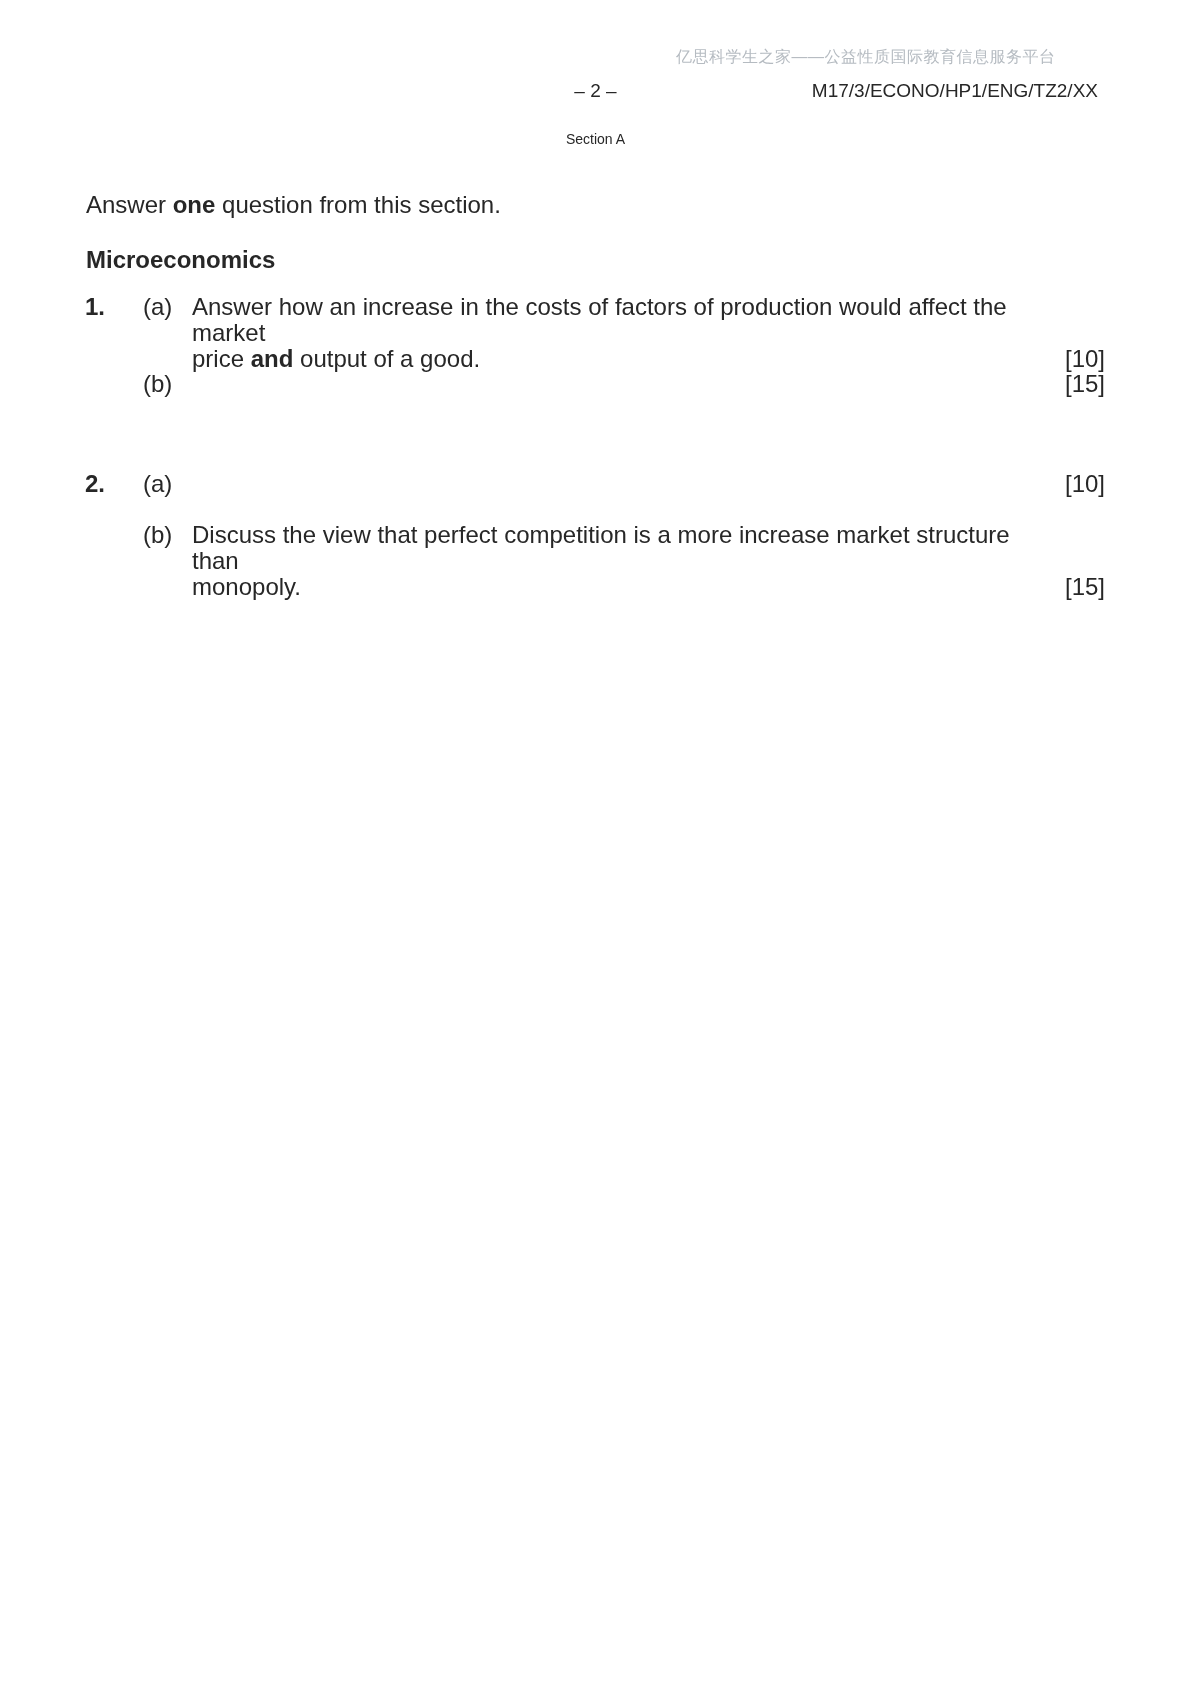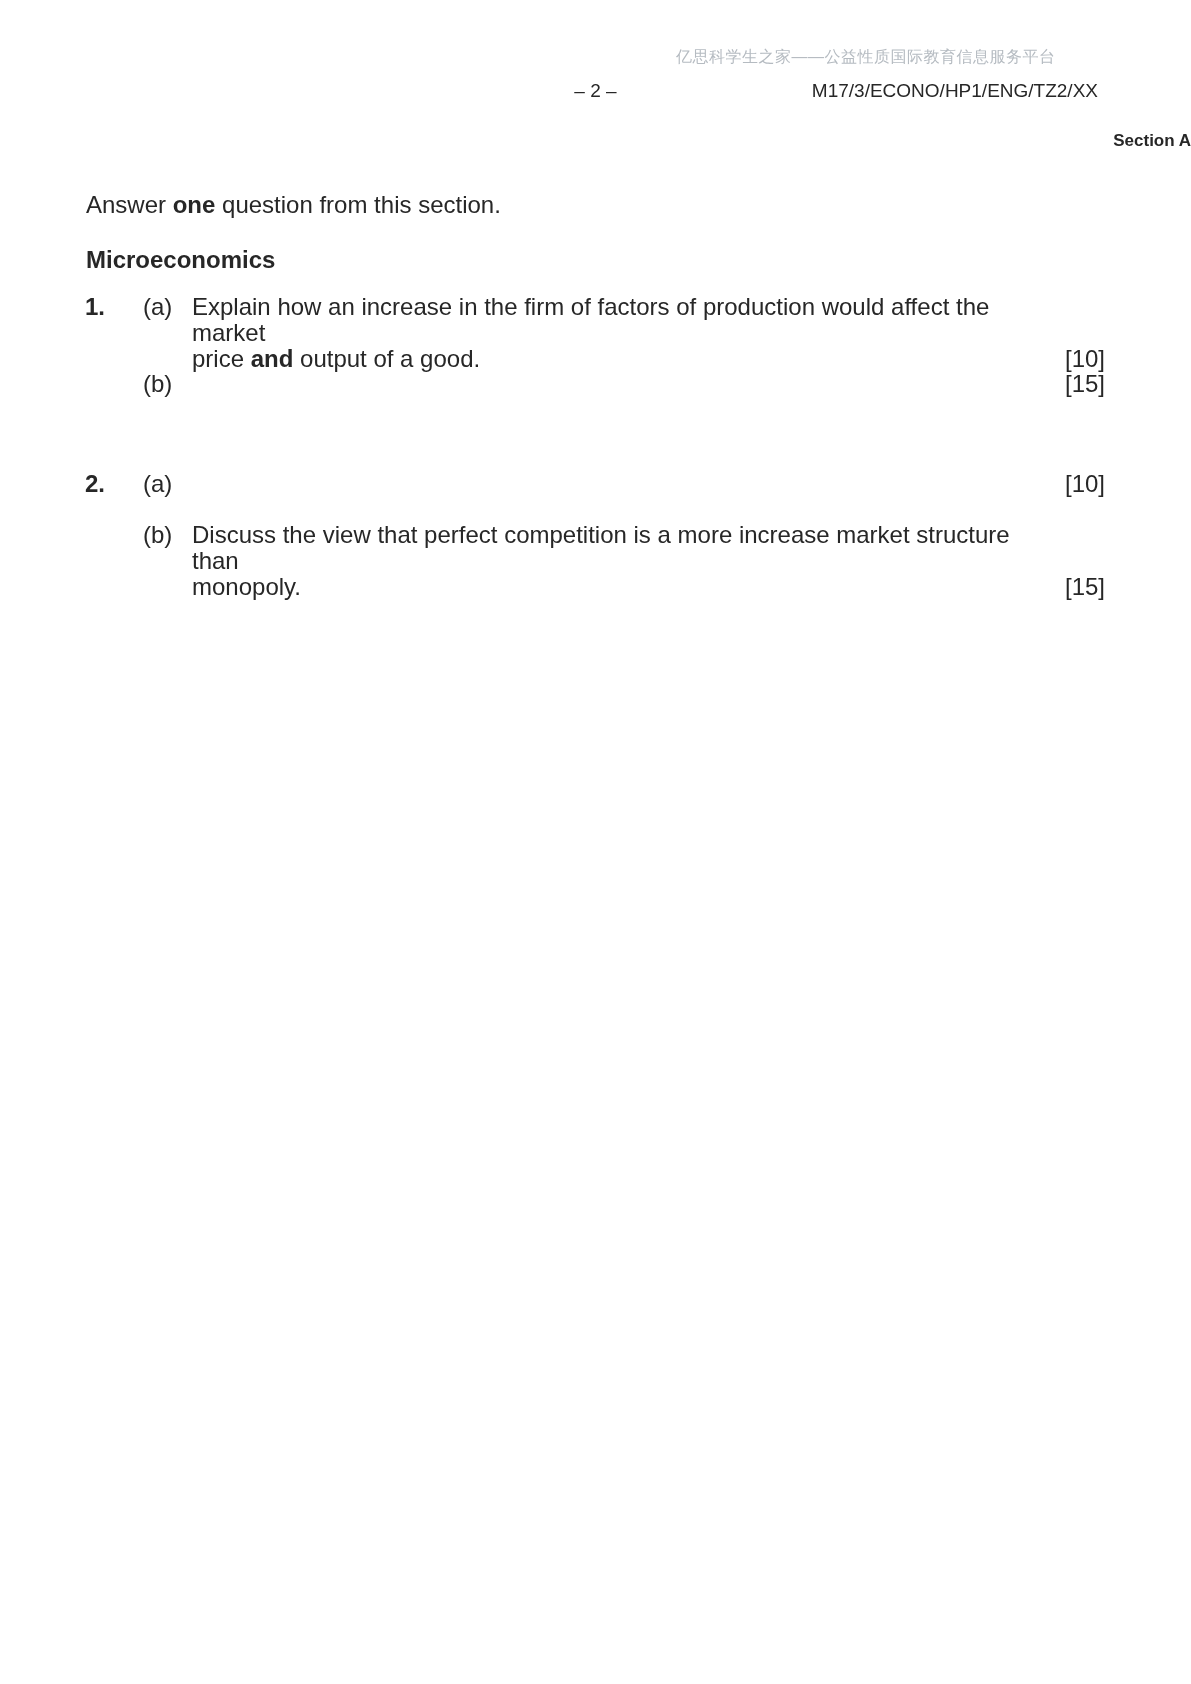--- a/index.html
+++ b/index.html
@@ -42,23 +42,23 @@
     right: 93px;
     font-size: 19px;
     white-space: nowrap;
     margin-left: 47px;
   }
 
   .section-title {
     top: 131px;
     left: 0;
     width: 100%;
-    text-align: right;
-    font-size: 17px;
-    font-weight: bold;
+    text-align: center;
+    font-size: 14px;
+    font-weight: normal;
     white-space: nowrap;
   }
 
   .body-text {
     font-size: 24px;
     line-height: 26px;
   }
   .instruction { top: 192px; left: 86px; }
   .topic-heading {
     top: 247px;
@@ -120,21 +120,21 @@
 
   <div class="abs section-title">Section A</div>
 
   <div class="abs body-text instruction"><span>Answer </span><b>one</b><span> question from this section.</span></div>
 
   <div class="abs body-text topic-heading">Microeconomics</div>
 
   <div class="abs body-text q-row row-q1a">
     <div class="q-num">1.</div>
     <div class="q-letter">(a)</div>
-    <div class="q-text"><span>Explain how an increase in the firm of factors of production would affect the market</span><br><span>price </span><b>and</b><span> output of a good.</span></div>
+    <div class="q-text"><span>Answer how an increase in the costs of factors of production would affect the market</span><br><span>price </span><b>and</b><span> output of a good.</span></div>
     <div class="q-marks">[10]</div>
   </div>
 
   <div class="abs body-text q-row row-q1b">
     <div class="q-num"></div>
     <div class="q-letter">(b)</div>
     <div class="q-marks">[15]</div>
   </div>
 
   <div class="abs body-text q-row row-q2a">

